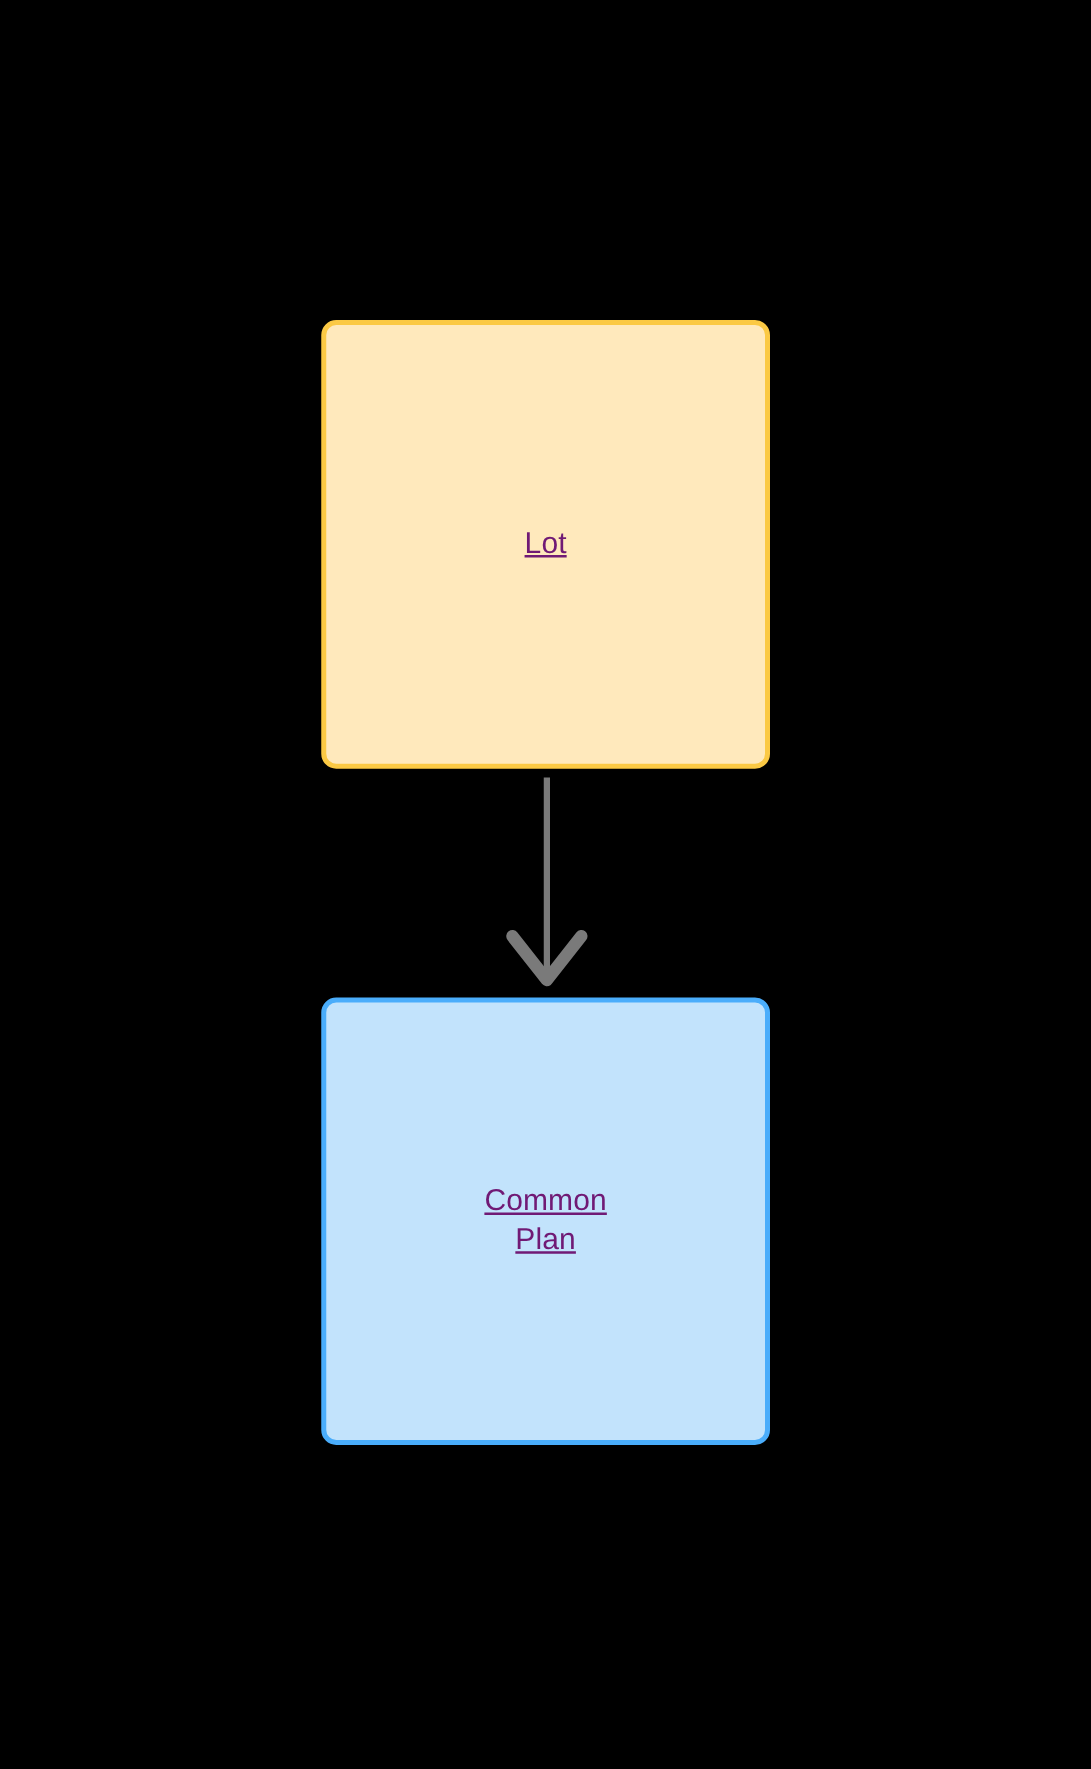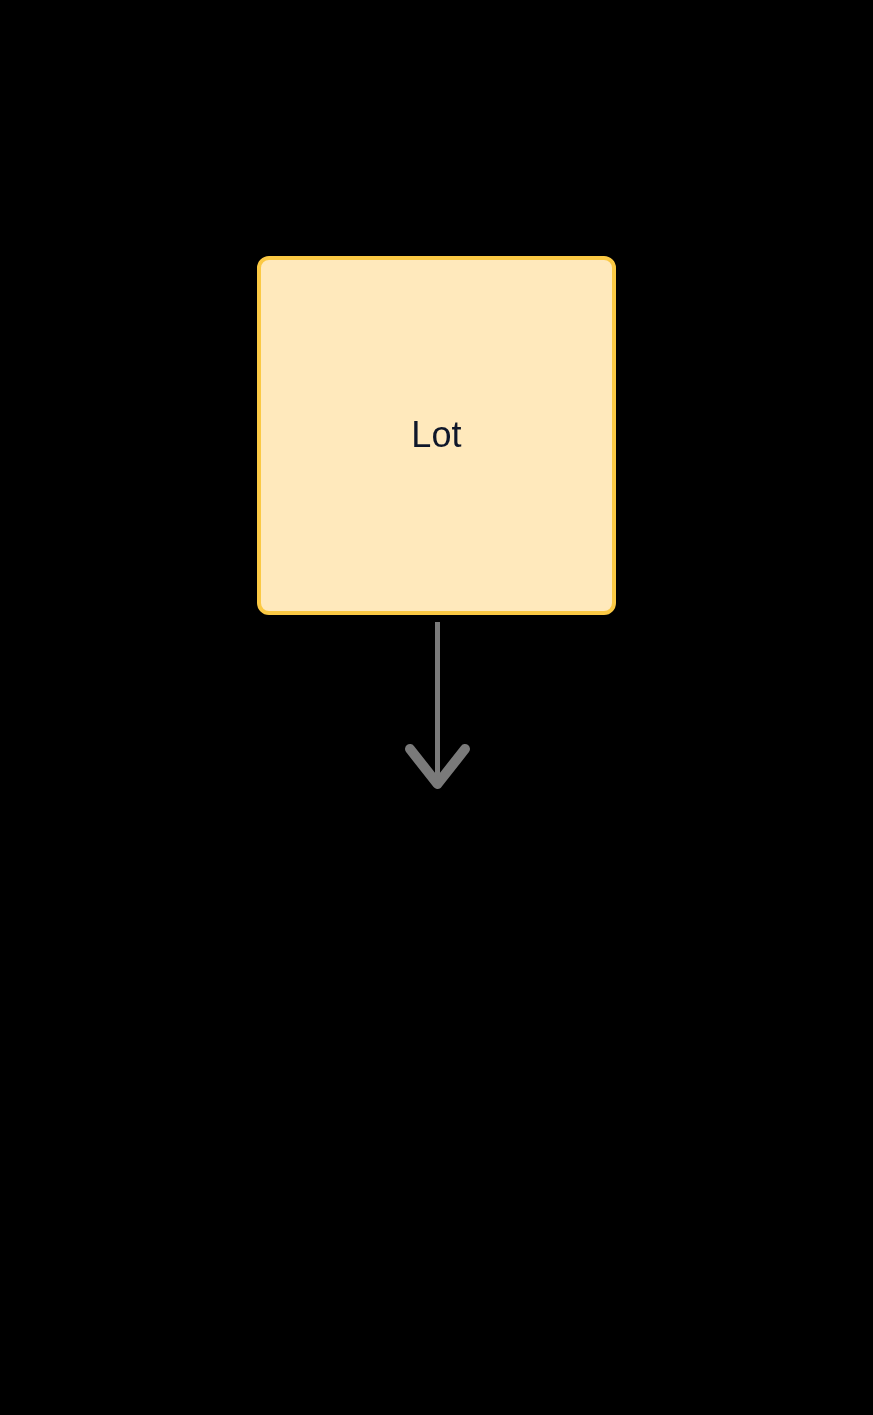--- a/index.html
+++ b/index.html
@@ -39,26 +39,27 @@
     text-align: center;
     border-style: solid;
     border-width: 4px;
     border-radius: 12px;
   }
   .flow-node .node-label {
     display: block;
     width: 100%;
     padding: 0 14px;
     box-sizing: border-box;
-    color: #0f172a;
-    font-size: 36px;
+    color: #701a75;
+    font-size: 24px;
     line-height: 1.28;
     font-weight: 400;
     letter-spacing: 0.1px;
     white-space: pre-line;
+    text-decoration: underline;
   }
   #node-lot {
     left: 257px;
     top: 256px;
     width: 359px;
     height: 359px;
     background: #ffe9bc;
     border-color: #fbc944;
   }
   #node-common-plan {
@@ -83,14 +84,18 @@
     <g>
       <line x1="437.5" y1="622" x2="437.5" y2="776" stroke="#7a7a7a" stroke-width="5" stroke-linecap="butt"></line>
       <polyline points="410,749 437.5,784 465,749" fill="none" stroke="#7a7a7a" stroke-width="10" stroke-linecap="round" stroke-linejoin="round"></polyline>
     </g>
   </svg>
 
   <div class="flow-node" id="node-lot">
     <span class="node-label">Lot</span>
   </div>
 
+  <div class="flow-node" id="node-common-plan">
+    <span class="node-label">Common
+Plan</span>
+  </div>
 
 </div>
 
 </body></html>

